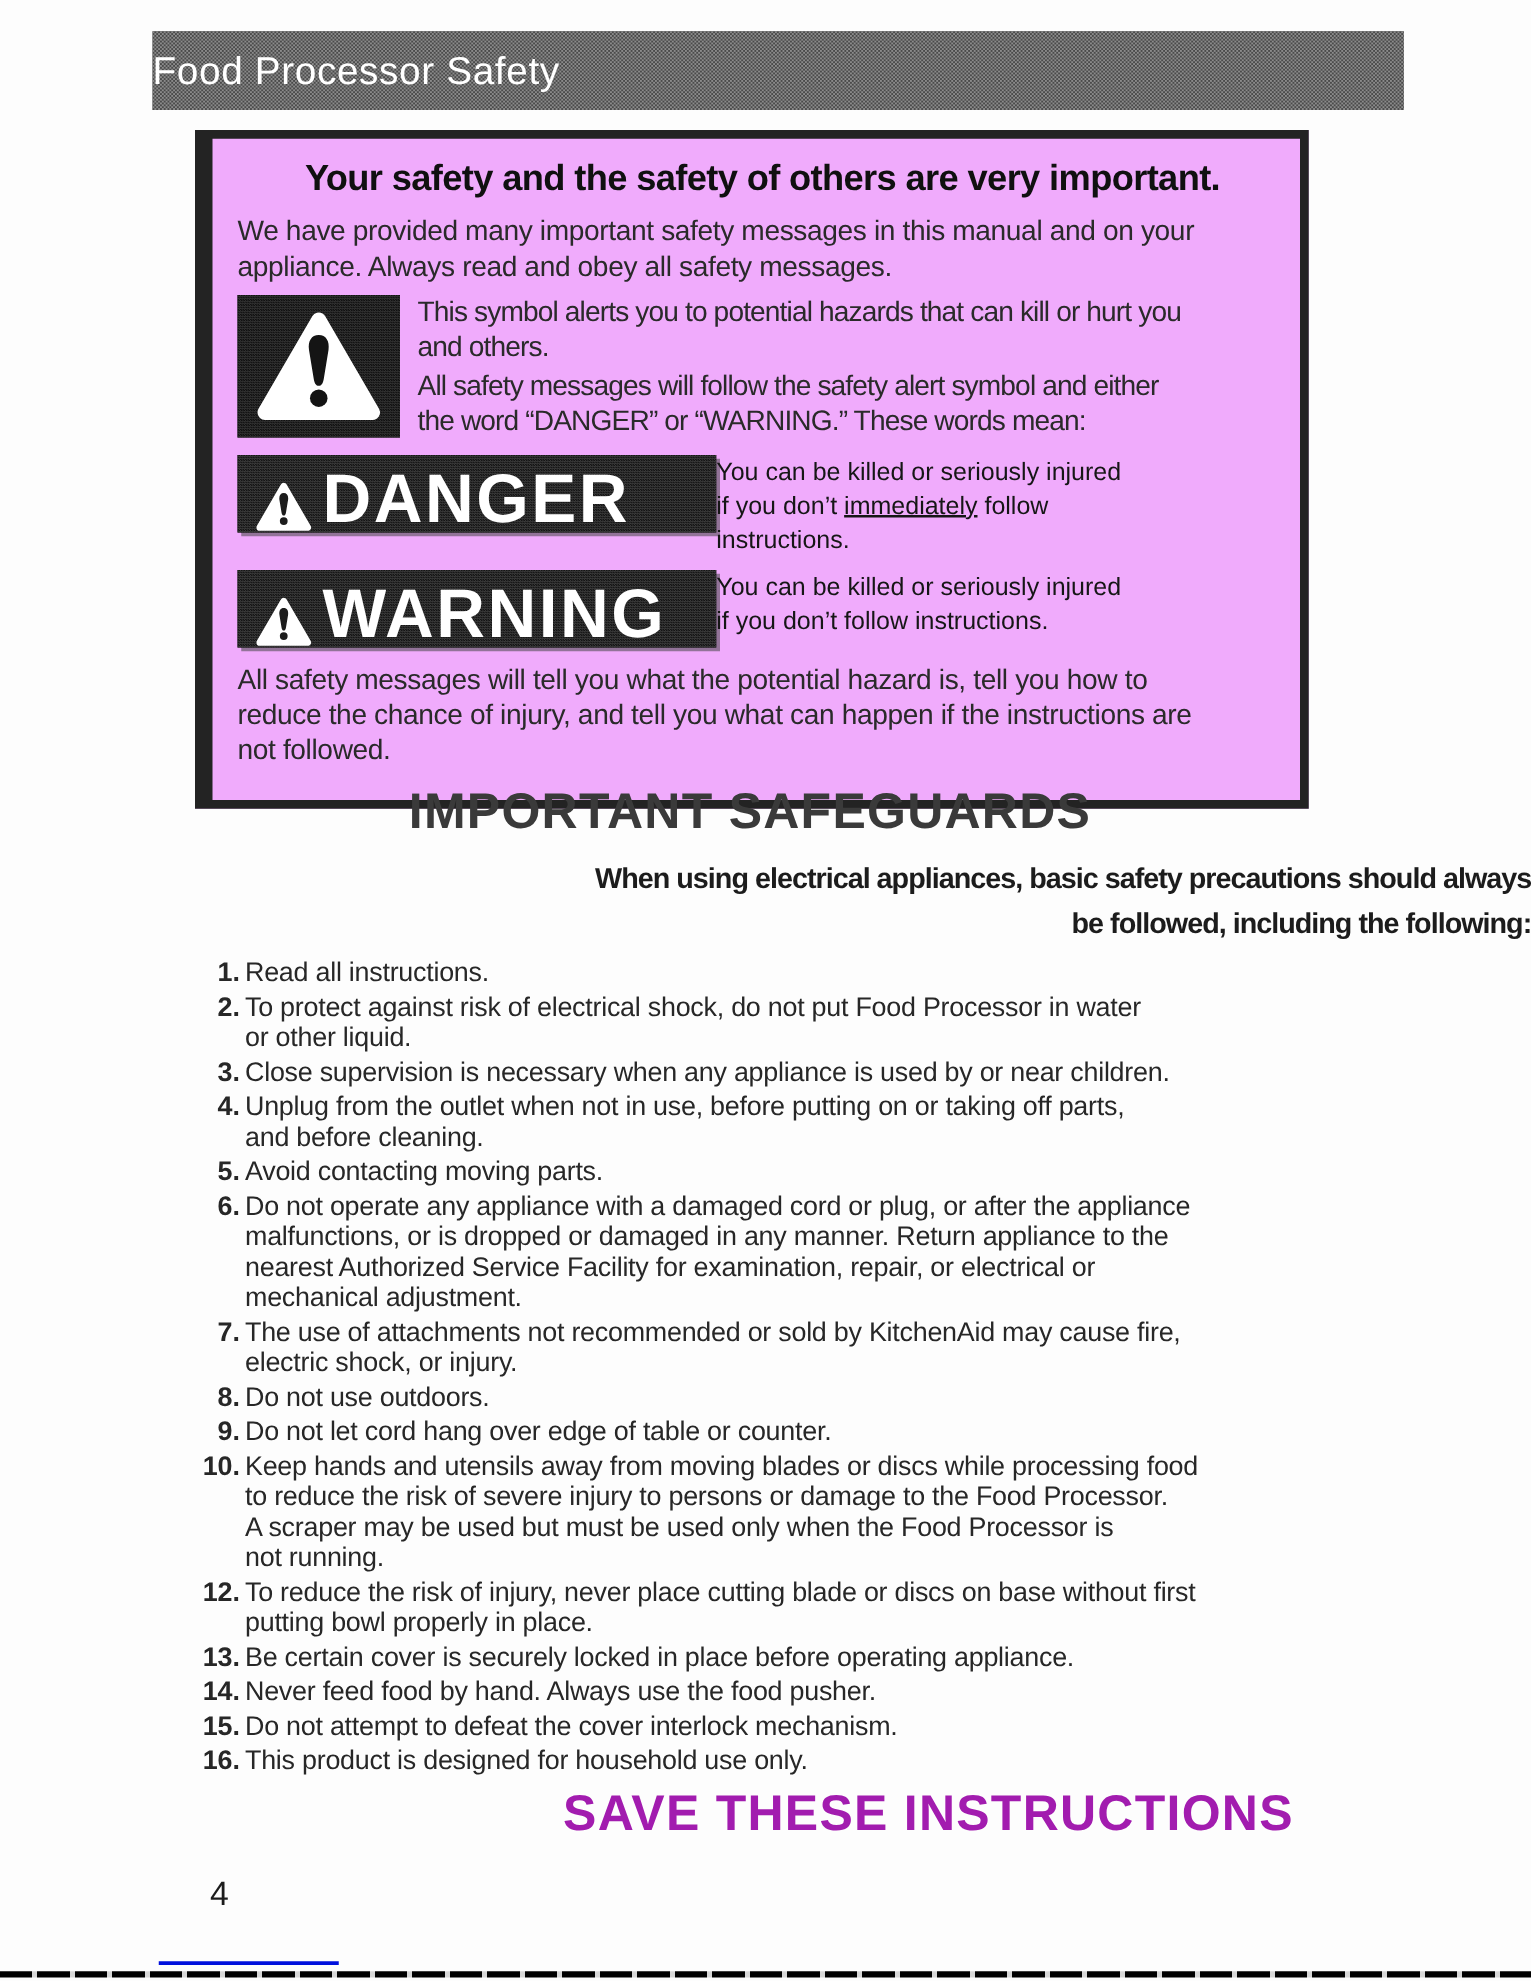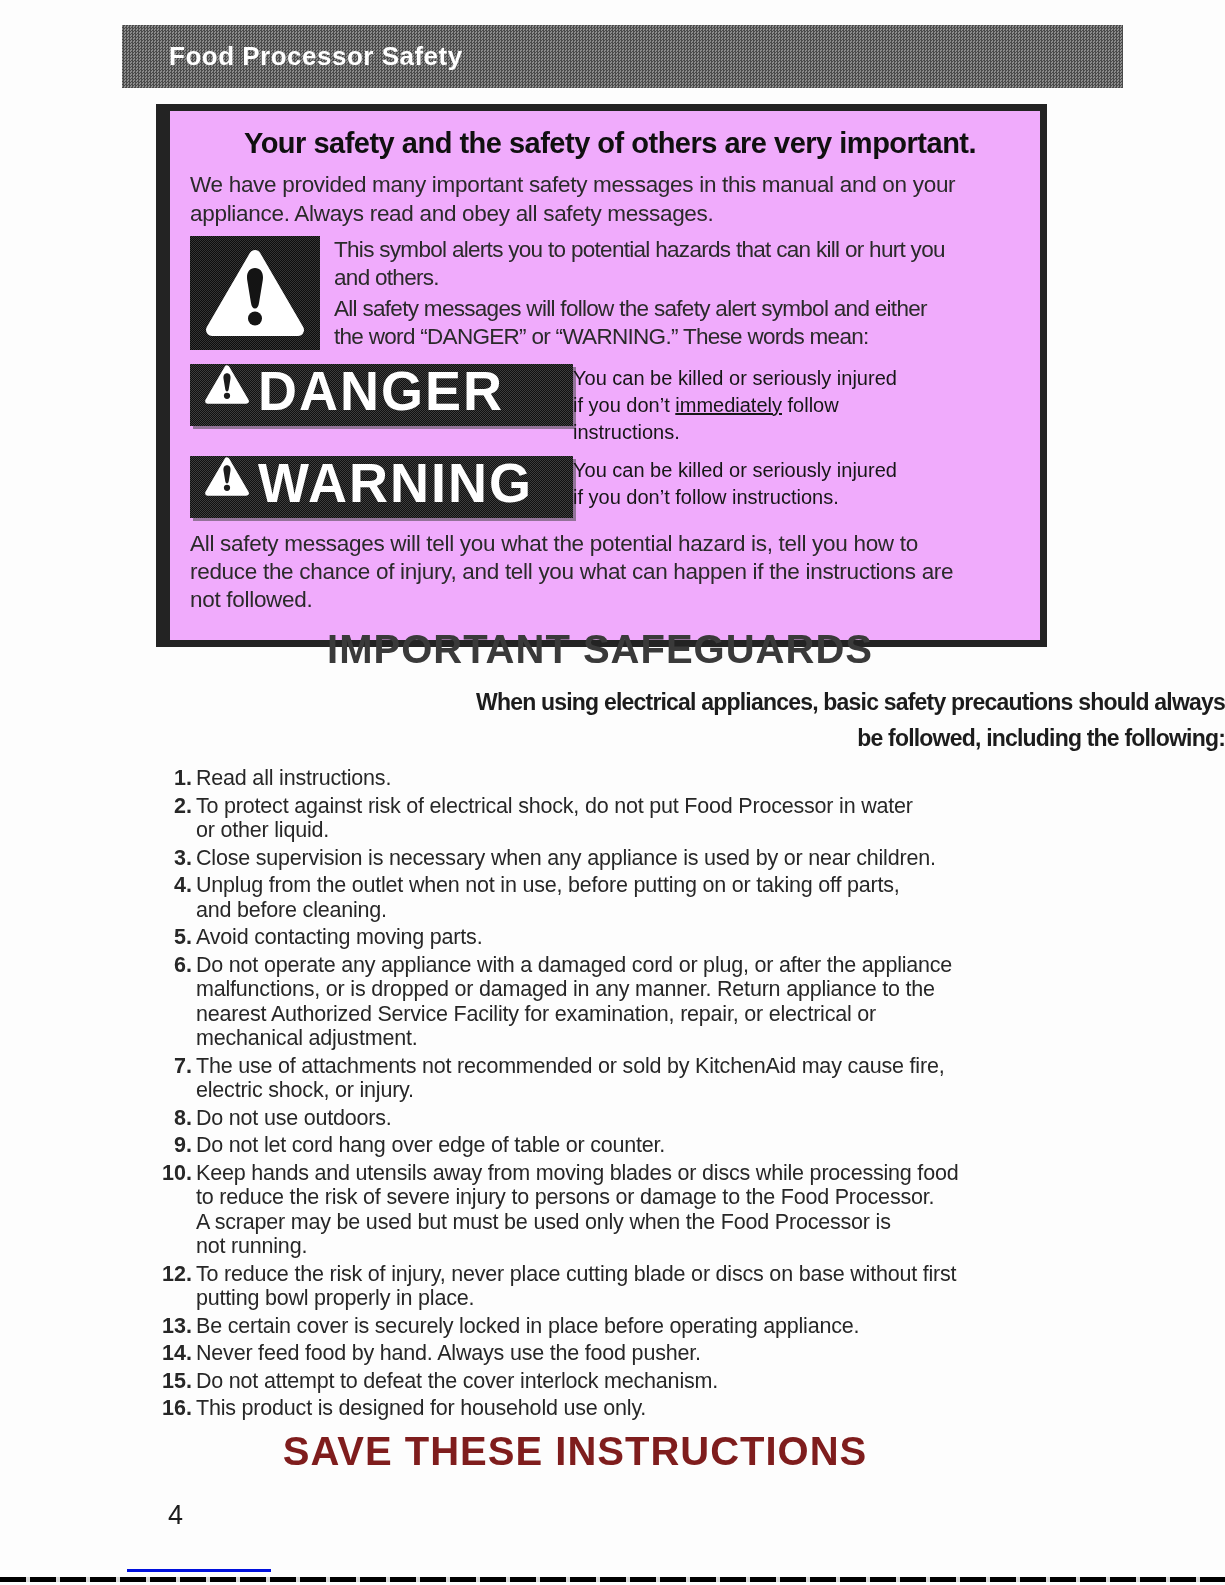--- a/index.html
+++ b/index.html
@@ -6,22 +6,22 @@
   body{
     width:1225px;height:1585px;position:relative;background:#fdfdfd;
     font-family:"Liberation Sans", sans-serif;color:#222;overflow:hidden;
   }
   
   #header-bar{
     position:absolute;left:122px;top:25px;width:1001px;height:63px;
     background-color:#6a6a6a;
     background-image:repeating-conic-gradient(#4a4a4a 0% 25%, #8b8b8b 0% 50%);
     background-size:3px 3px;
-    color:#fff;font-weight:bold;font-size:26px;line-height:63px;
-    padding-left:47px;box-sizing:border-box;letter-spacing:0.5px;
+    color:#fff;font-weight:normal;font-size:31px;line-height:63px;
+    box-sizing:border-box;letter-spacing:0.5px;
   }
   
   #safety-box{
     position:absolute;left:156px;top:104px;width:891px;height:543px;
     box-sizing:border-box;background:#f0abfc;
     border:7px solid #232323;border-left-width:14px;
     padding:10px 10px 0 20px;overflow:hidden;
   }
   .sb-heading{
     text-align:center;font-size:29px;font-weight:bold;color:#101010;
@@ -40,21 +40,21 @@
     display:flex;align-items:center;justify-content:center;
   }
   .alert-texts{
     margin-left:14px;margin-right:-6px;font-size:22.5px;letter-spacing:-0.7px;
     line-height:27.5px;color:#2a2a2a;
   }
   .alert-texts p{margin:0 0 4px 0;white-space:pre-line;}
   .signal-row{display:flex;margin-top:10px;align-items:flex-start;}
   .signal-sign{
     width:383px;height:62px;flex:none;box-sizing:border-box;
-    display:flex;align-items:flex-start;padding-left:14px;
+    display:flex;align-items:flex-end;padding-left:14px;
     background-color:#1c1c1c;
     background-image:repeating-conic-gradient(#101010 0% 25%, #3d3d3d 0% 50%);
     background-size:2px 2px;
     box-shadow:3px 3px 0 rgba(70,70,70,0.55);
   }
   .signal-label{
     color:#fff;font-weight:bold;font-size:54px;letter-spacing:2px;
     margin-left:8px;line-height:1;transform:scaleY(1.02);
   }
   .signal-text{
@@ -80,22 +80,22 @@
   .sg-item{
     position:relative;padding-left:32px;margin-bottom:3px;
     font-size:21.5px;line-height:24.5px;color:#272727;letter-spacing:-0.2px;
   }
   .sg-item .num{
     position:absolute;left:-16px;top:0;width:44px;text-align:right;
     font-weight:bold;letter-spacing:0;
   }
   .sg-item .txt{white-space:pre-line;}
   .sg-footer{
-    font-size:40px;font-weight:bold;color:#7f1d1d;margin:8px 0 0 115px;
-    width:920px;text-align:center;letter-spacing:1px;
+    font-size:40px;font-weight:bold;color:#a21caf;margin:8px 0 0 115px;
+    width:920px;text-align:right;letter-spacing:1px;
   }
   
   #page-number{position:absolute;left:168px;top:1500px;font-size:27px;color:#1c1c1c;}
   #link-underline{position:absolute;left:127px;top:1569px;width:144px;height:3px;background:#0010dd;}
   #bottom-rule{
     position:absolute;left:0;top:1577px;width:1225px;height:5px;
     background-image:repeating-linear-gradient(90deg,#000 0 26px,rgba(0,0,0,0.15) 26px 30px);
   }
 </style>
 </head>

